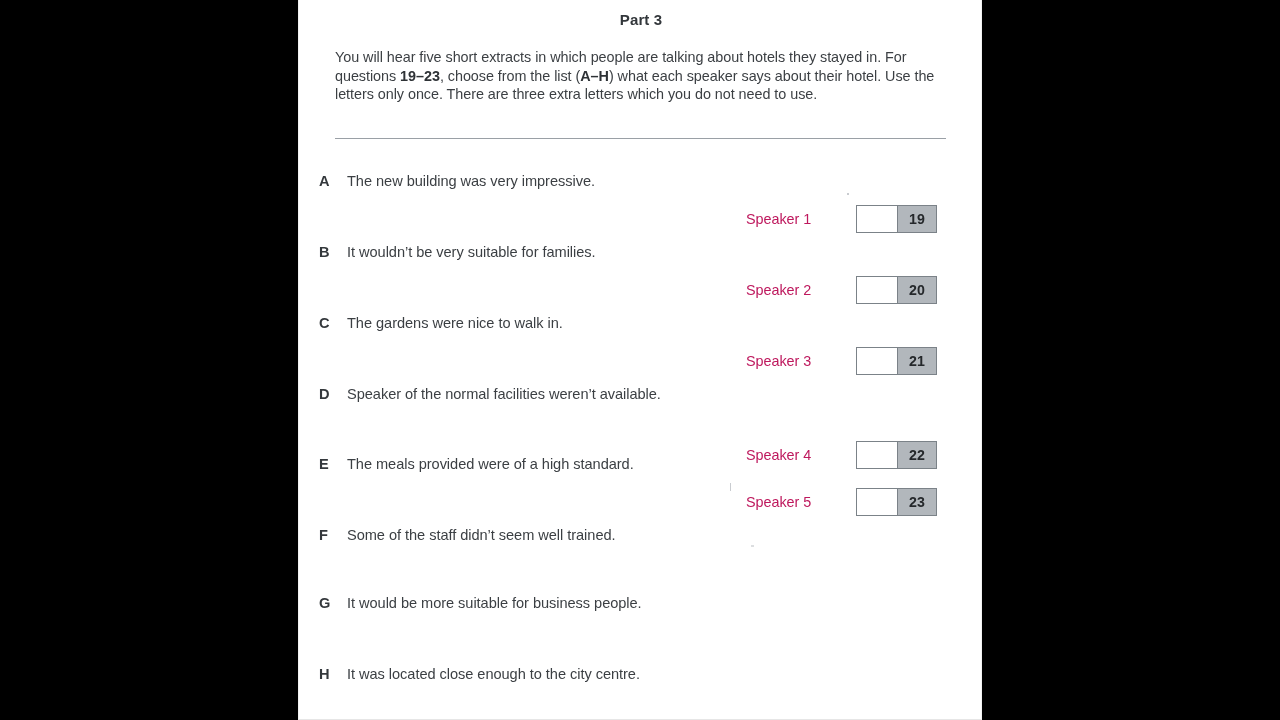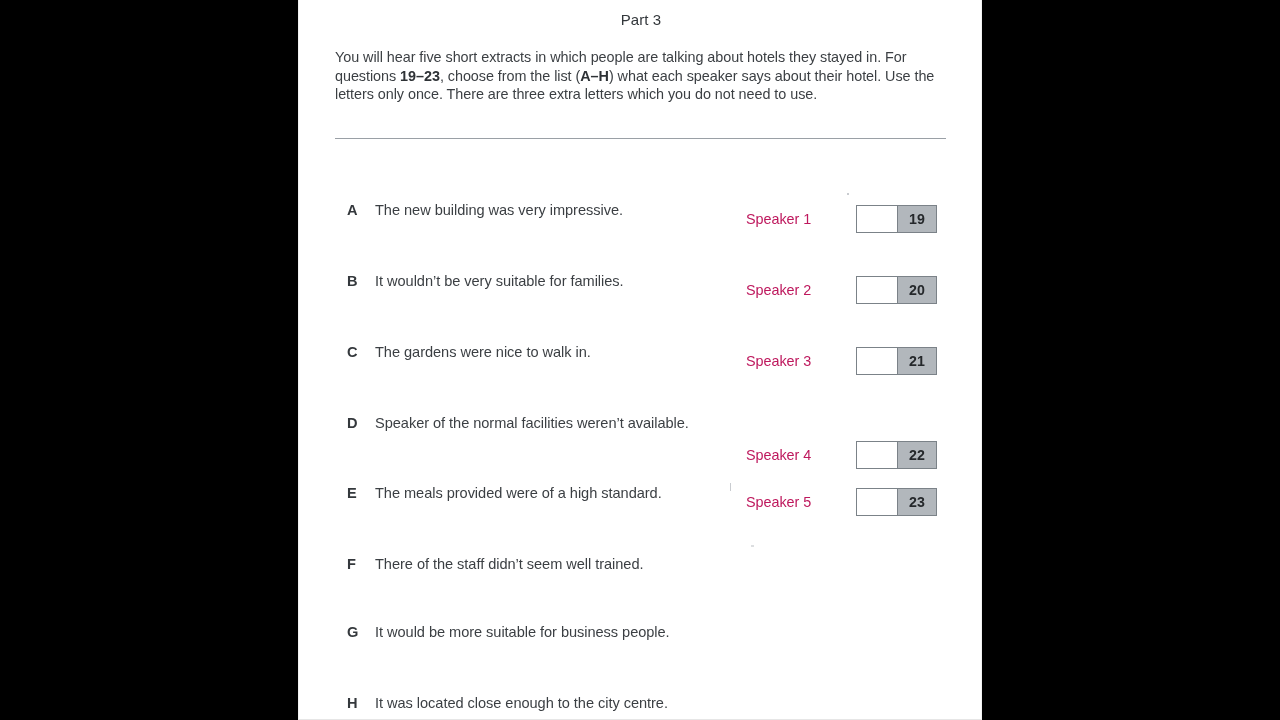--- a/index.html
+++ b/index.html
@@ -46,21 +46,21 @@
   }
 
   
   .part-title {
     position: absolute;
     left: 0;
     top: 11px;
     width: 684px;
     text-align: center;
     font-size: 15px;
-    font-weight: normal;
+    font-weight: bold;
     color: #33373b;
     letter-spacing: 0.1px;
   }
 
   .instructions {
     position: absolute;
     left: 36px;
     top: 48px;
     width: 600px;
     font-size: 14.4px;
@@ -79,24 +79,23 @@
     left: 36px;
     top: 138px;
     width: 611px;
     height: 1px;
     background: #9aa0a6;
   }
 
   
   .option {
     position: absolute;
-    left: 48px;
+    left: 20px;
     height: 20px;
     white-space: nowrap;
-    margin-top: 29px;
   }
   .option .letter {
     display: inline-block;
     width: 28px;
     font-size: 14.6px;
     font-weight: bold;
     color: #34383c;
     vertical-align: top;
   }
   .option .otext {
@@ -192,21 +191,21 @@
     <div class="option" style="top:315px;">
       <span class="letter">C</span><span class="otext">The gardens were nice to walk in.</span>
     </div>
     <div class="option" style="top:386px;">
       <span class="letter">D</span><span class="otext">Speaker of the normal facilities weren’t available.</span>
     </div>
     <div class="option" style="top:456px;">
       <span class="letter">E</span><span class="otext">The meals provided were of a high standard.</span>
     </div>
     <div class="option" style="top:527px;">
-      <span class="letter">F</span><span class="otext">There of the staff didn’t seem well trained.</span>
+      <span class="letter">F</span><span class="otext">Some of the staff didn’t seem well trained.</span>
     </div>
     <div class="option" style="top:595px;">
       <span class="letter">G</span><span class="otext">It would be more suitable for business people.</span>
     </div>
     <div class="option" style="top:666px;">
       <span class="letter">H</span><span class="otext">It was located close enough to the city centre.</span>
     </div>
 
     <div class="speaker-row" style="top:204px;">
       <span class="speaker-label">Speaker 1</span><span class="answer-box"><span class="answer-cell"></span><span class="number-cell">19</span></span>

